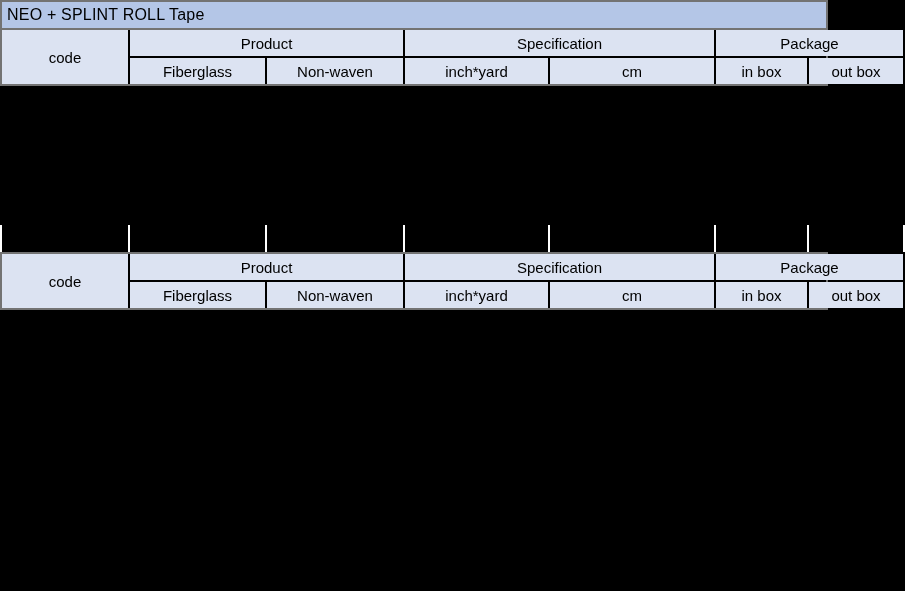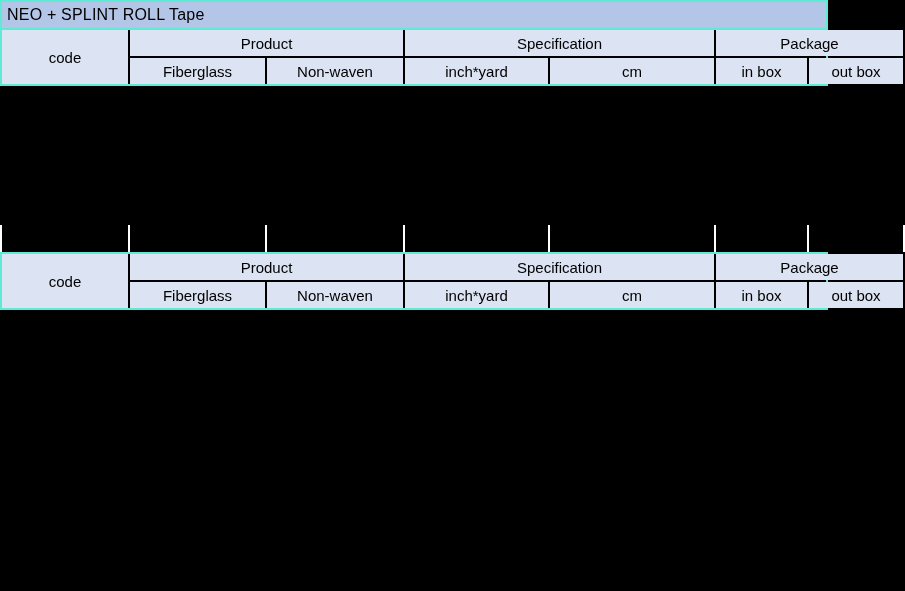--- a/index.html
+++ b/index.html
@@ -11,21 +11,21 @@
     height: 591px;
     background: #000000;
     font-family: "Liberation Sans", sans-serif;
     color: #000000;
     overflow: hidden;
   }
   
   .tbl {
     width: 828px;
     box-sizing: border-box;
-    background: #5eead4;
+    background: #737373;
     padding: 2px;
     display: flex;
     flex-direction: column;
     gap: 2px;
   }
   .title-row {
     height: 26px;
     background: #B4C6E7;
     display: flex;
     align-items: center;

